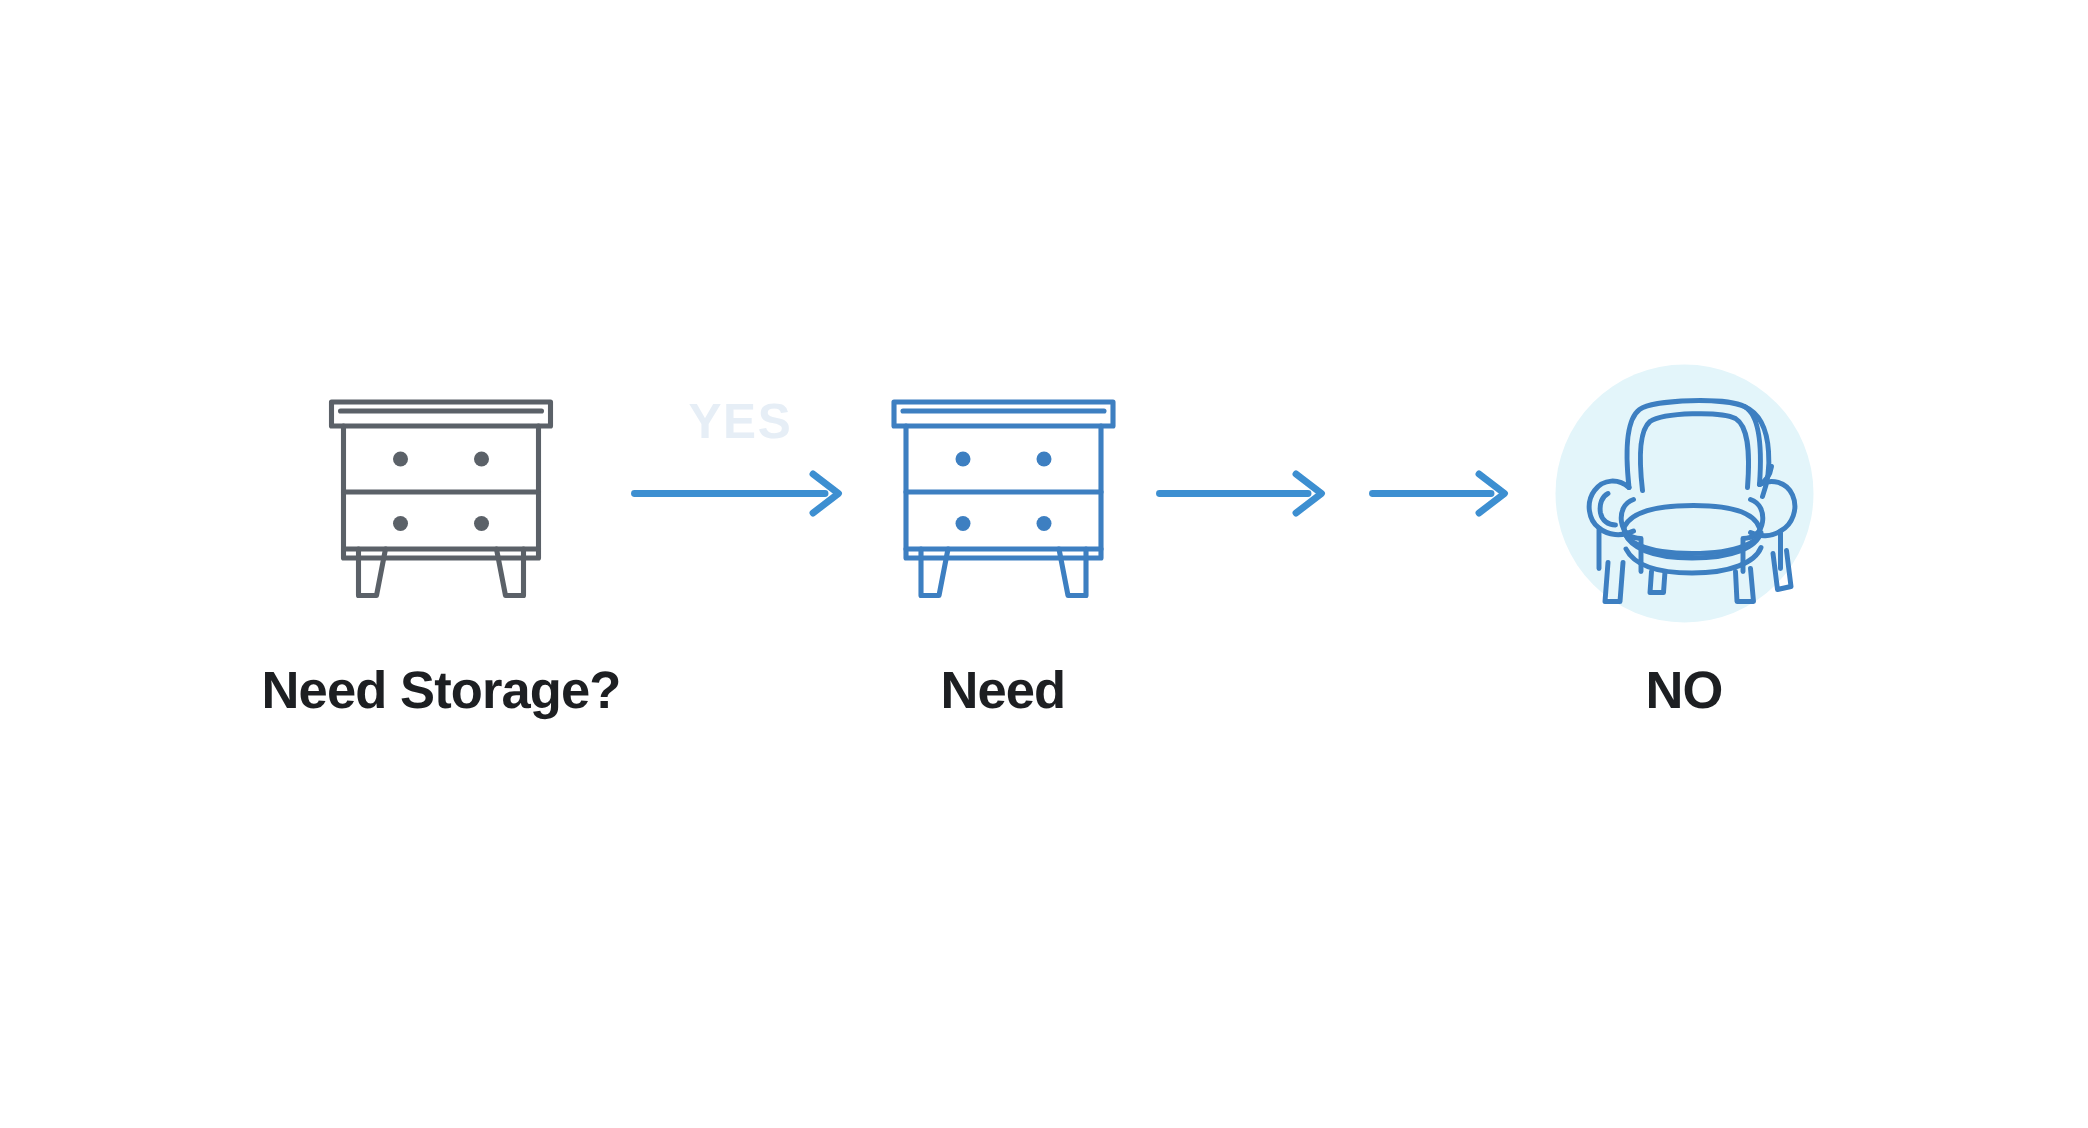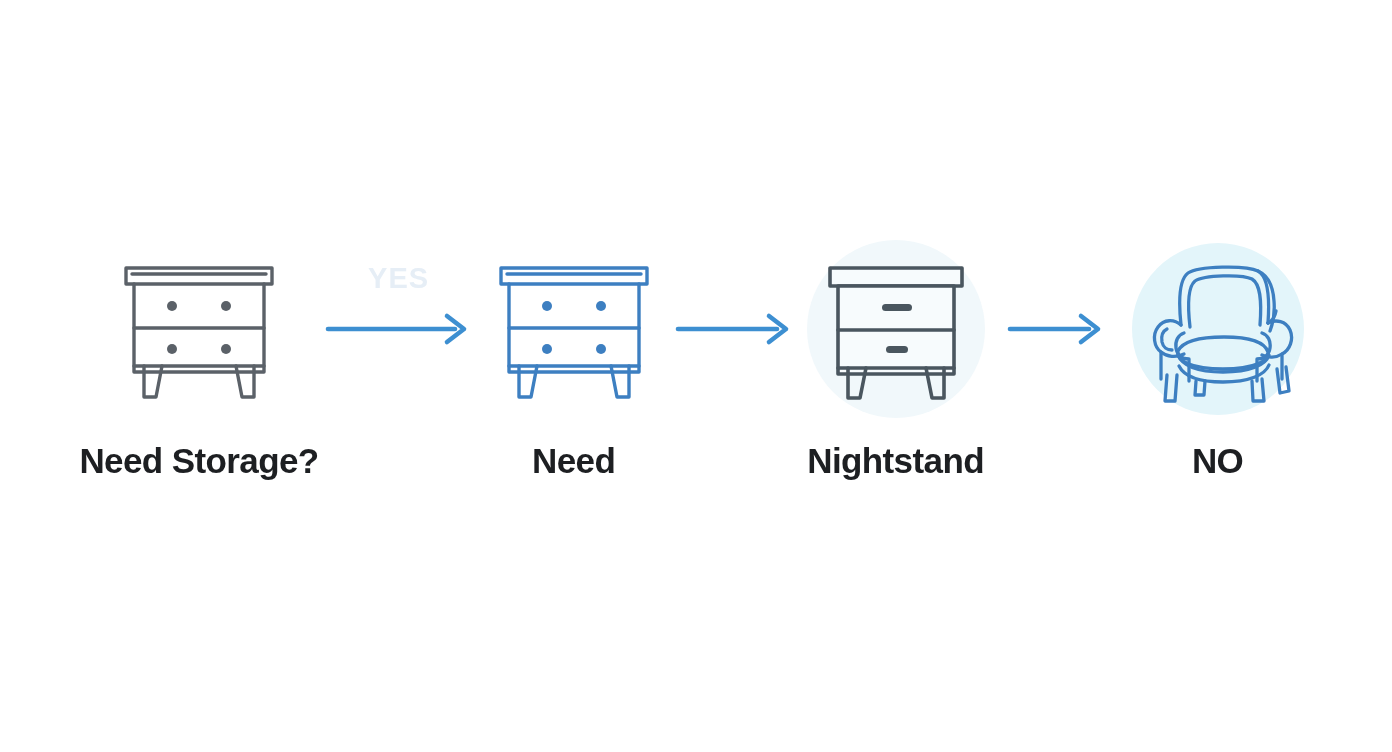--- a/index.html
+++ b/index.html
@@ -90,21 +90,21 @@
     flex: none;
   }
   .connector.short { width: 132px; }
   .connector-arrow { display: block; }
   .connector-caption {
     position: absolute;
     top: 26px;
     left: 0;
     width: 100%;
     text-align: center;
-    font-size: 29px;
+    font-size: 33px;
     font-weight: bold;
     letter-spacing: 1px;
     color: #e6eef6;
     pointer-events: none;
   }
 </style>
 </head>
 <body>
 
 <div class="flow-canvas">
@@ -174,45 +174,20 @@
     <div class="connector short">
       <div class="connector-caption"></div>
       <svg class="connector-arrow" width="122" height="36" viewBox="0 0 122 36" aria-hidden="true">
         <g fill="none" stroke="#3d8fd1" stroke-width="4.6" stroke-linecap="round" stroke-linejoin="round">
           <path d="M4 18 L103 18"></path>
           <path d="M95 5 L112 18 L95 31"></path>
         </g>
       </svg>
     </div>
 
-    <div class="step">
-      <div class="step-icon">
-        <div class="halo halo-nightstand"></div>
-        <svg class="icon-svg" width="160" height="150" viewBox="0 0 160 150" aria-hidden="true">
-          <g fill="#f7fbfd" stroke="#4a565f" stroke-width="3.6" stroke-linejoin="round" stroke-linecap="round">
-
-            <path d="M14 14 L146 14 L146 32 L14 32 Z"></path>
-
-            <path d="M22 32 L22 120 L138 120 L138 32 Z"></path>
-          </g>
-          <g fill="none" stroke="#4a565f" stroke-width="3.6" stroke-linejoin="round" stroke-linecap="round">
-            <path d="M22 76 L138 76"></path>
-            <path d="M22 114 L138 114"></path>
-
-            <path d="M32 114 L32 144 L44 144 L50 114"></path>
-            <path d="M128 114 L128 144 L116 144 L110 114"></path>
-          </g>
-          <g fill="#4a565f">
-            <rect x="66" y="50" width="30" height="7" rx="3.5"></rect>
-            <rect x="70" y="92" width="22" height="7" rx="3.5"></rect>
-          </g>
-        </svg>
-      </div>
-      <div class="step-label">Nightstand</div>
-    </div>
 
     <div class="connector short">
       <div class="connector-caption"></div>
       <svg class="connector-arrow" width="102" height="36" viewBox="0 0 102 36" aria-hidden="true">
         <g fill="none" stroke="#3d8fd1" stroke-width="4.6" stroke-linecap="round" stroke-linejoin="round">
           <path d="M4 18 L83 18"></path>
           <path d="M75 5 L92 18 L75 31"></path>
         </g>
       </svg>
     </div>

